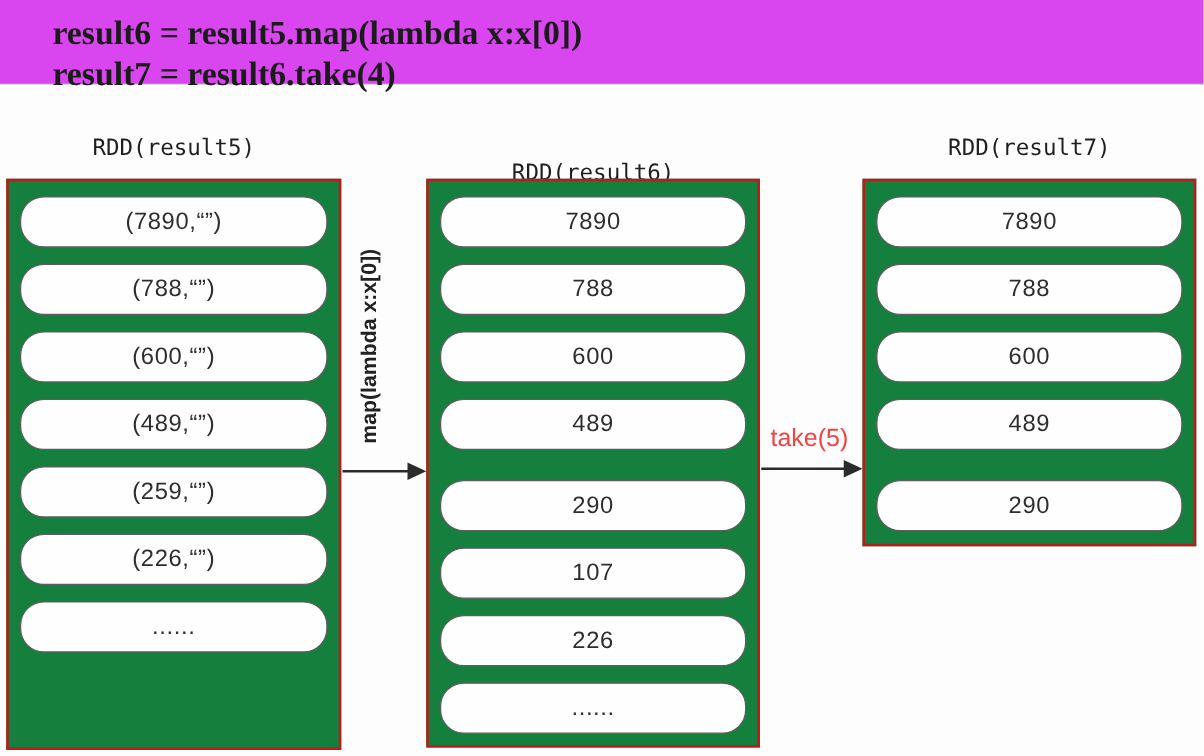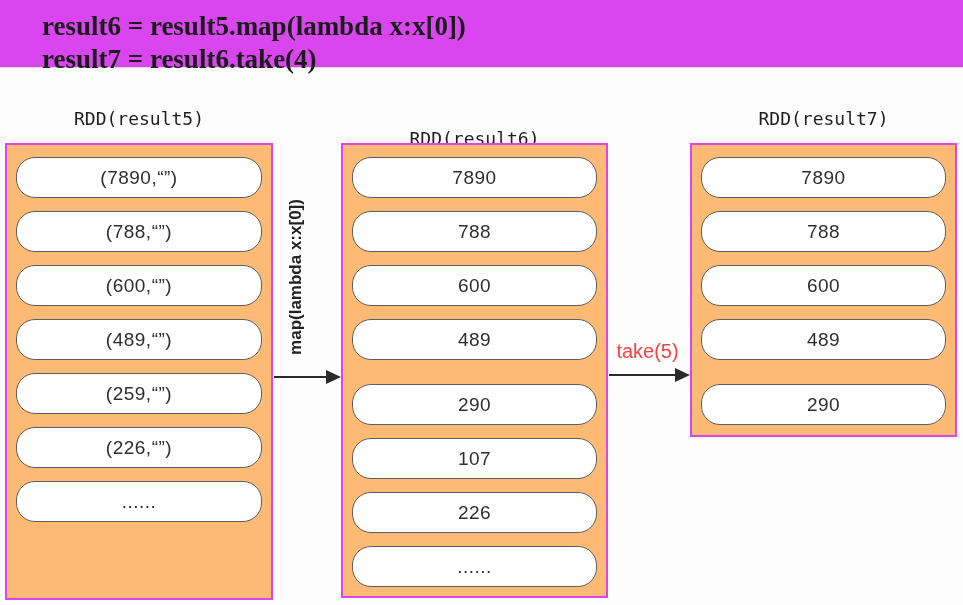--- a/index.html
+++ b/index.html
@@ -34,22 +34,22 @@
     color:#1f1f1f;
     text-align:center;
     white-space:nowrap;
   }
   .hdr1{left:5px;width:268px;}
   .hdr2{left:341px;width:267px;margin-top:20px;}
   .hdr3{left:690px;width:267px;}
   
   .box{
     position:absolute;
-    background:#fdba74;
-    border:2px solid #d946ef;
+    background:#15803d;
+    border:2px solid #b91c1c;
     box-sizing:border-box;
     display:flex;
     flex-direction:column;
     gap:13px;
     padding:12px 9px;
   }
   .box1{left:5px;top:143px;width:268px;height:457px;}
   .box2{left:341px;top:143px;width:267px;height:455px;}
   .box3{left:690px;top:143px;width:267px;height:294px;}
   .cell{

